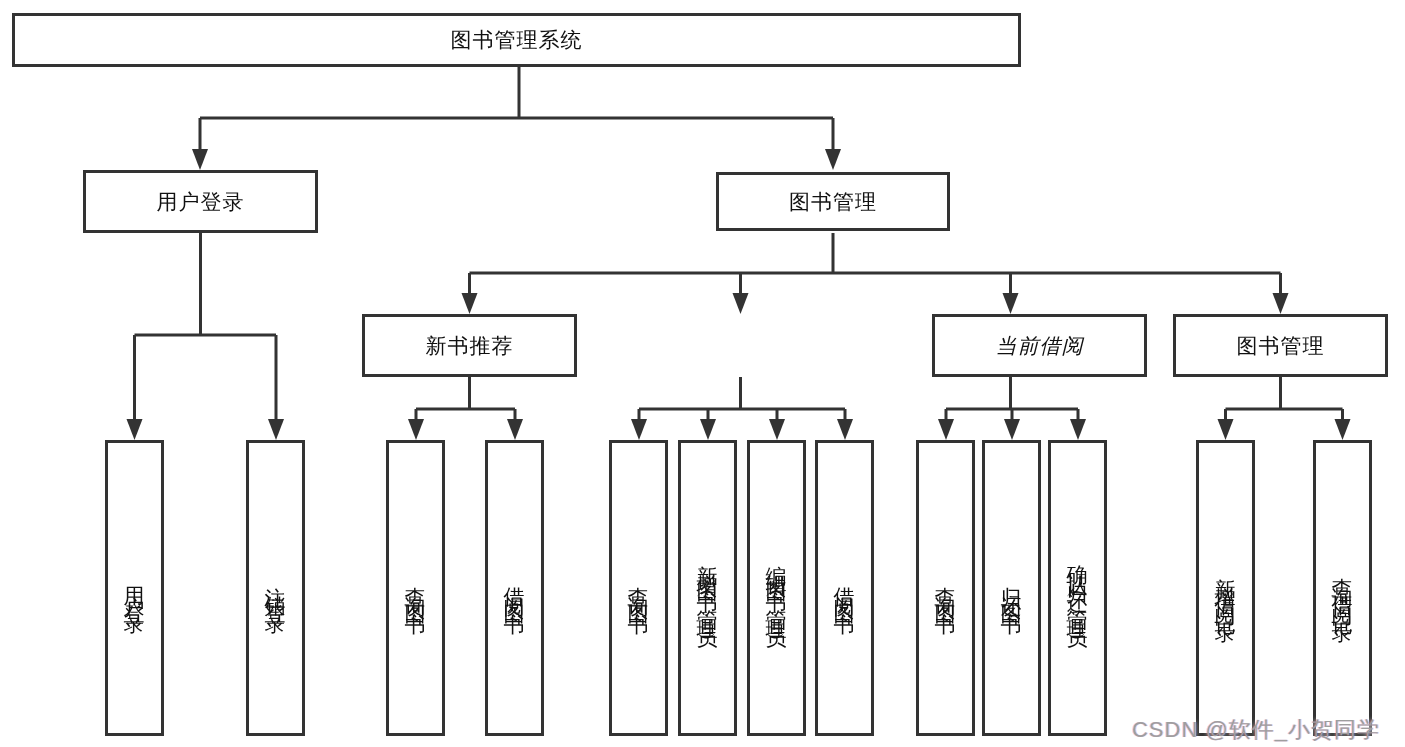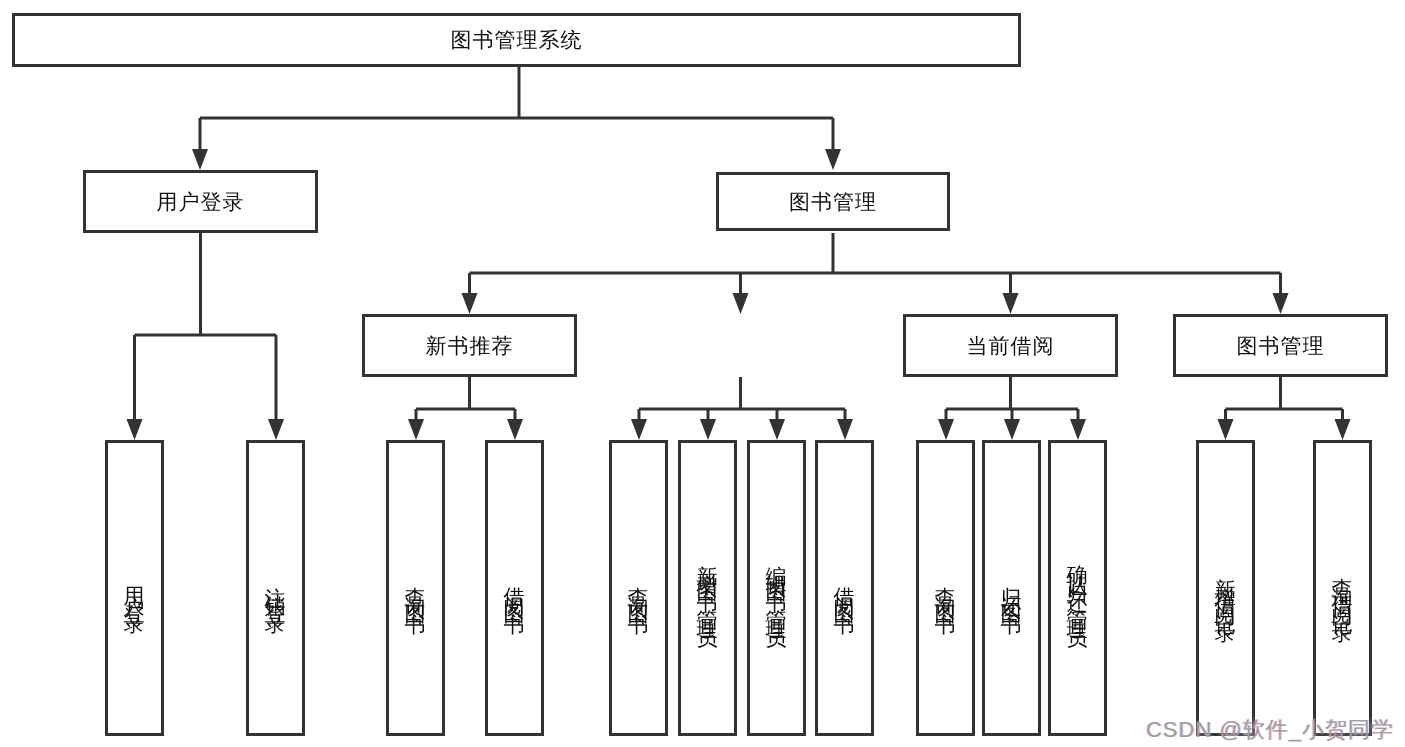--- a/index.html
+++ b/index.html
@@ -39,34 +39,34 @@
   }
   
   .n-root  { left: 12px;  top: 13px;  width: 1009px; height: 54px; }
   
   .n-login { left: 83px;  top: 170px; width: 235px; height: 63px; }
   .n-mgmt  { left: 716px; top: 172px; width: 234px; height: 59px; }
   
   .lvl3 { top: 314px; width: 215px; height: 63px; }
   .n-newbook { left: 362px; }
   .n-borrow  { left: 633px; }
-  .n-current { left: 903px; }
+  .n-current { left: 932px; font-style: italic; }
   .n-record  { left: 1173px; }
   
   .leaf { top: 440px; width: 59px; height: 296px; }
   .lf-u1 { left: 105px; }   .lf-u2 { left: 246px; }
   .lf-n1 { left: 386px; }   .lf-n2 { left: 485px; }
   .lf-b1 { left: 609px; }   .lf-b2 { left: 678px; }
   .lf-b3 { left: 747px; }   .lf-b4 { left: 815px; }
   .lf-c1 { left: 916px; }   .lf-c2 { left: 982px; }
   .lf-c3 { left: 1048px; }
   .lf-r1 { left: 1196px; }  .lf-r2 { left: 1313px; }
   .watermark {
     position: absolute;
-    right: 11px;
+    right: 25px;
     bottom: 2px;
     z-index: 10;
     font-size: 22px;
     color: #9e9e9e;
     letter-spacing: 1px;
     text-shadow: -1px 0 0 rgba(255,90,90,0.30), 1px 0 0 rgba(80,110,255,0.30), 0 0 4px rgba(255,255,255,0.85);
   }
 </style>
 </head>
 <body>

